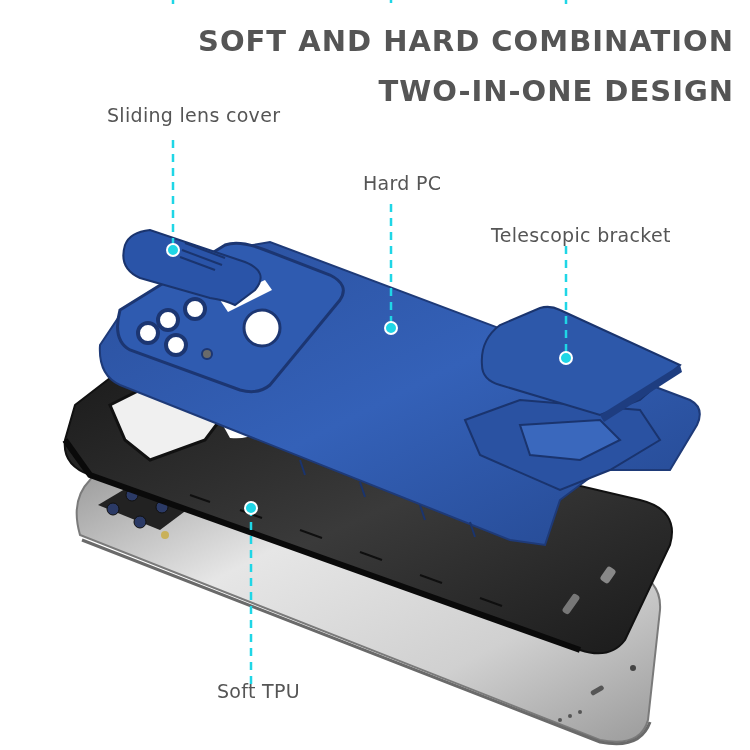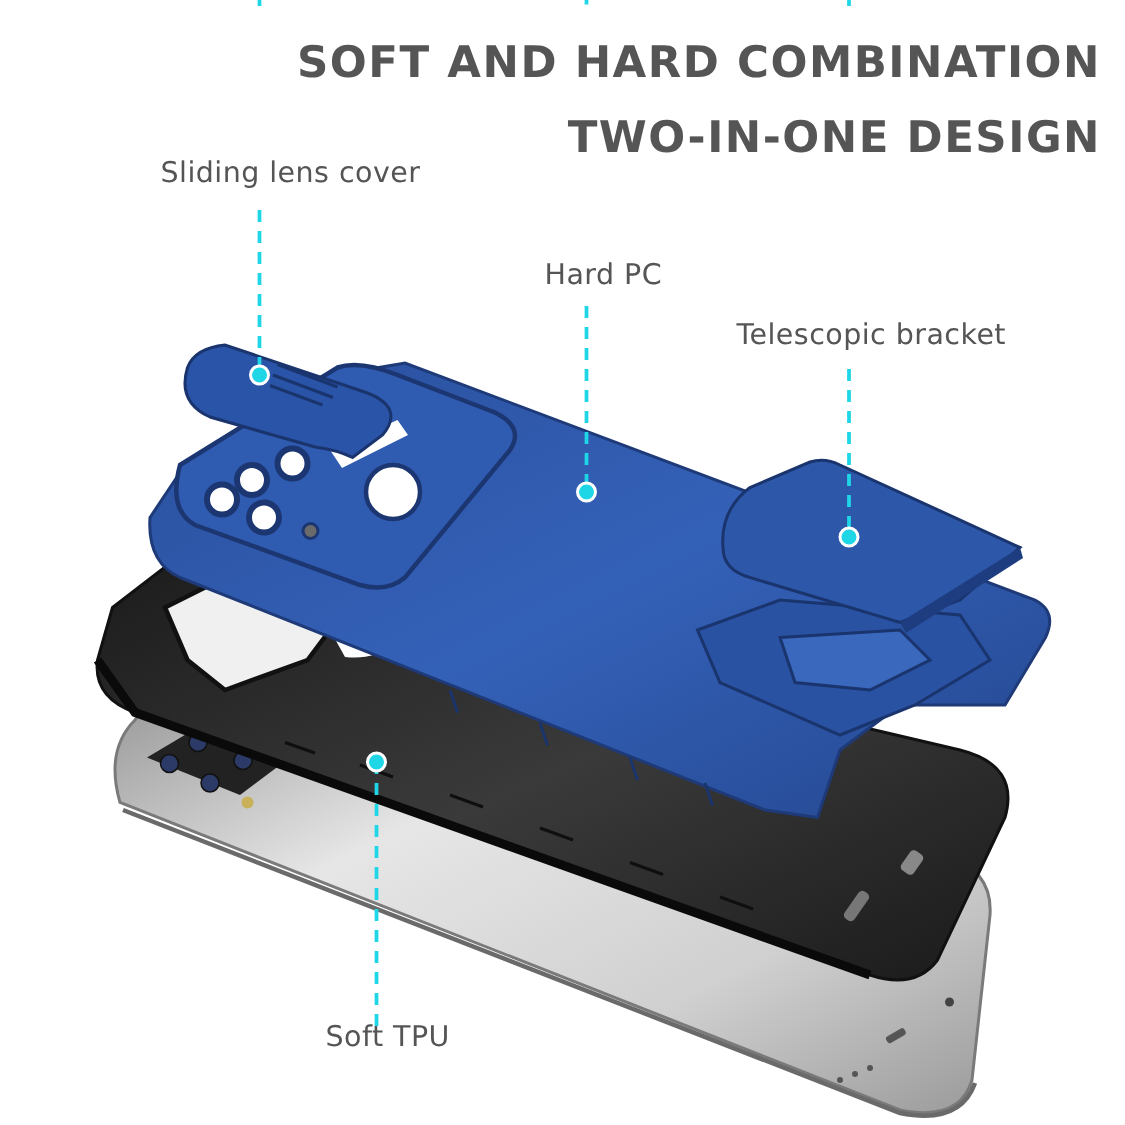--- a/index.html
+++ b/index.html
@@ -136,14 +136,14 @@
       <line class="callout-line" x1="566" y1="0" x2="566" y2="4"></line>
     </g>
   </svg>
 </div>
 
 <div class="title l1">SOFT AND HARD COMBINATION</div>
 <div class="title l2">TWO-IN-ONE DESIGN</div>
 
 <div class="label" style="left:107px; top:104px;">Sliding lens cover</div>
 <div class="label" style="left:353px; top:172px;margin-left:10px;">Hard PC</div>
-<div class="label" style="left:491px; top:212px;">Telescopic bracket</div>
+<div class="label" style="left:491px; top:224px;">Telescopic bracket</div>
 <div class="label" style="left:217px; top:680px;">Soft TPU</div>
 
 </body></html>

